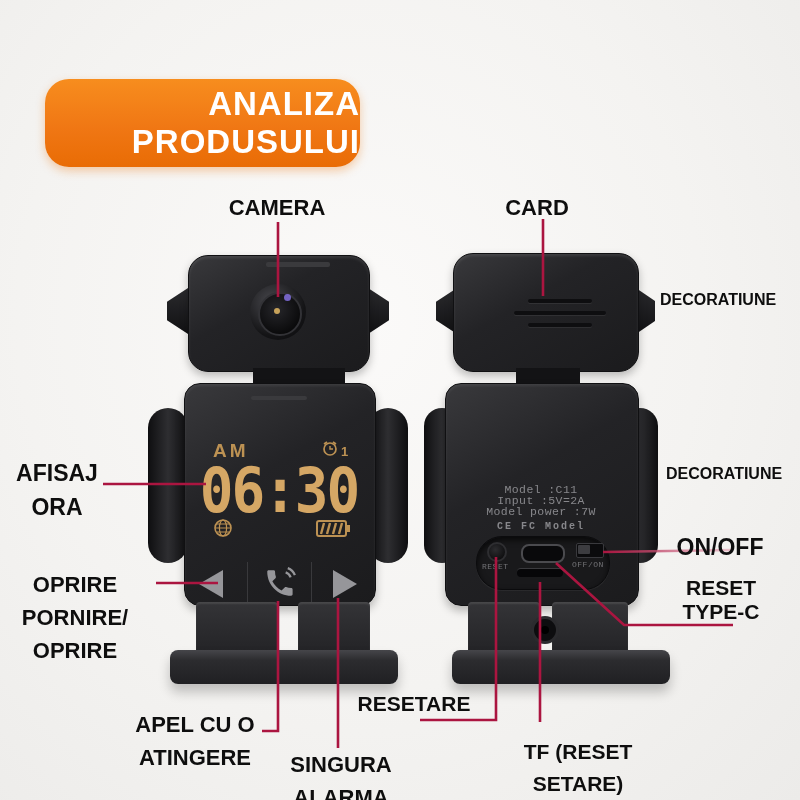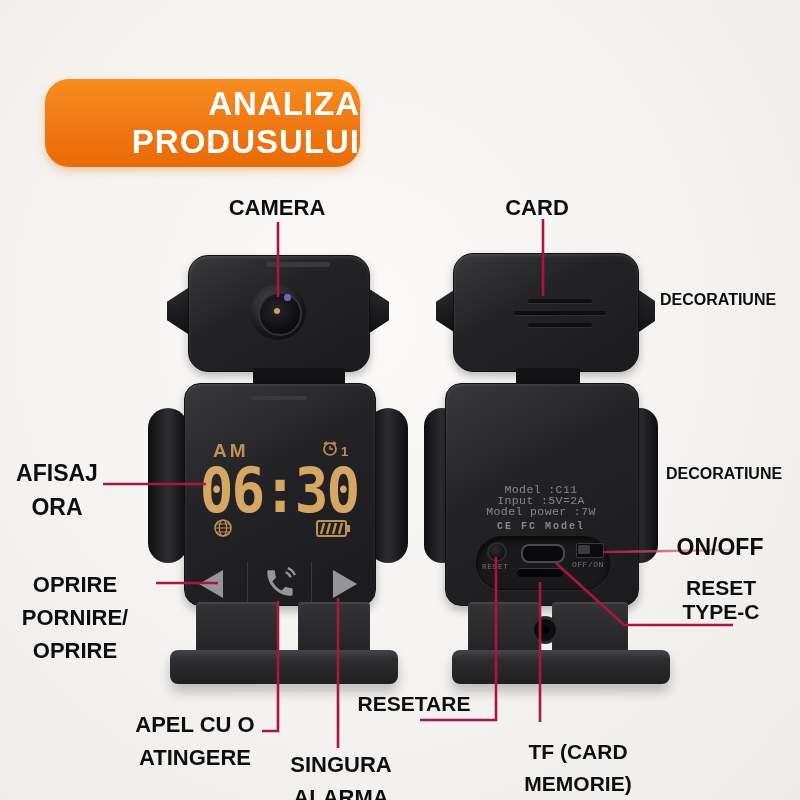--- a/index.html
+++ b/index.html
@@ -224,22 +224,22 @@
   </div>
 
   <div class="abs lbl s22 c" style="left:341px;top:748px;">
     <div>SINGURA</div>
     <div>ALARMA</div>
   </div>
 
   <div class="abs lbl s21 c" style="left:414px;top:688px;">RESETARE</div>
 
   <div class="abs lbl s21 c" style="left:578px;top:736px;">
-    <div>TF (CARD</div>
-    <div>MEMORIE)</div>
+    <div>TF (RESET</div>
+    <div>SETARE)</div>
   </div>
 
   <div class="abs lbl s23 c" style="left:720px;top:521px;margin-top:9px;">ON/OFF</div>
 
   <div class="abs lbl s21 c" style="left:721px;top:576px;line-height:24px;">
     <div>RESET</div>
     <div>TYPE-C</div>
   </div>
 
 </div>

